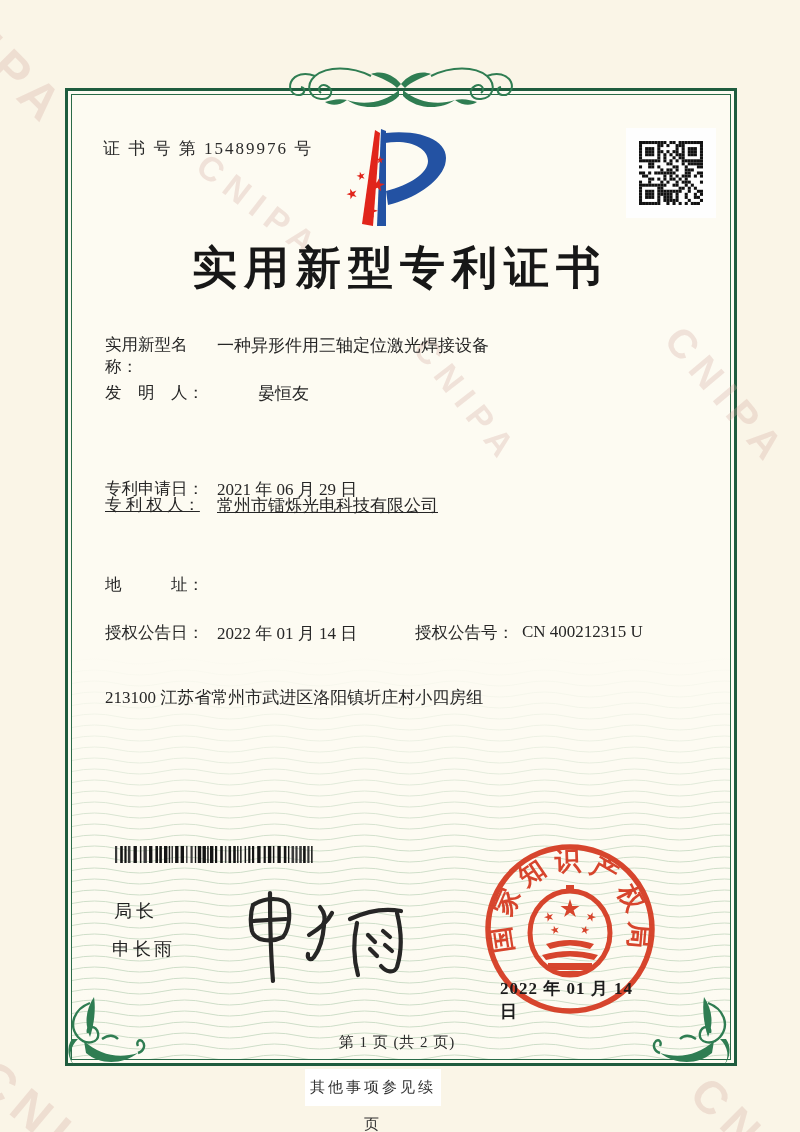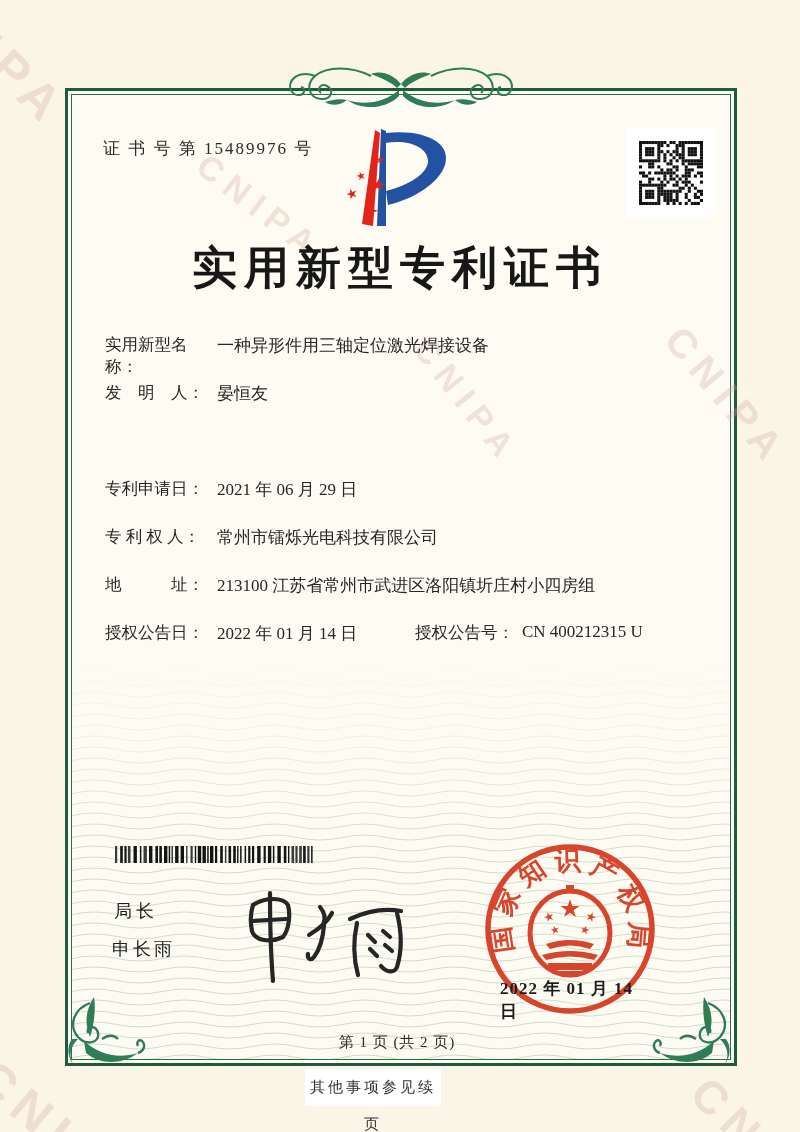--- a/index.html
+++ b/index.html
@@ -385,33 +385,33 @@
           <rect x="57" y="60" width="3" height="3" fill="#111"></rect>
         </svg>
     </div>
 
     <div class="title">实用新型专利证书</div>
 
     <div class="frow" style="top:334px;">
       <span class="lbl">实用新型名称：</span>
       <span class="val">一种异形件用三轴定位激光焊接设备</span>
     </div>
-    <div class="frow" style="top:382px;">
+    <div class="frow" style="top:382px;gap:41px;">
       <span class="lbl">发　明　人：</span>
       <span class="val">晏恒友</span>
     </div>
     <div class="frow" style="top:478px;">
       <span class="lbl">专利申请日：</span>
       <span class="val">2021 年 06 月 29 日</span>
     </div>
-    <div class="frow" style="top:526px;">
+    <div class="frow" style="top:494px;text-decoration:underline;">
       <span class="lbl">专 利 权 人：</span>
       <span class="val">常州市镭烁光电科技有限公司</span>
     </div>
-    <div class="frow" style="top:574px;">
+    <div class="frow" style="top:574px;flex-direction:column;">
       <span class="lbl">地　　　址：</span>
       <span class="val">213100 江苏省常州市武进区洛阳镇圻庄村小四房组</span>
     </div>
     <div class="frow grant" style="top:622px;">
       <span class="lbl1">授权公告日：</span>
       <span class="val1">2022 年 01 月 14 日</span>
       <span class="lbl2">授权公告号：</span>
       <span class="val2">CN 400212315 U</span>
     </div>
 

